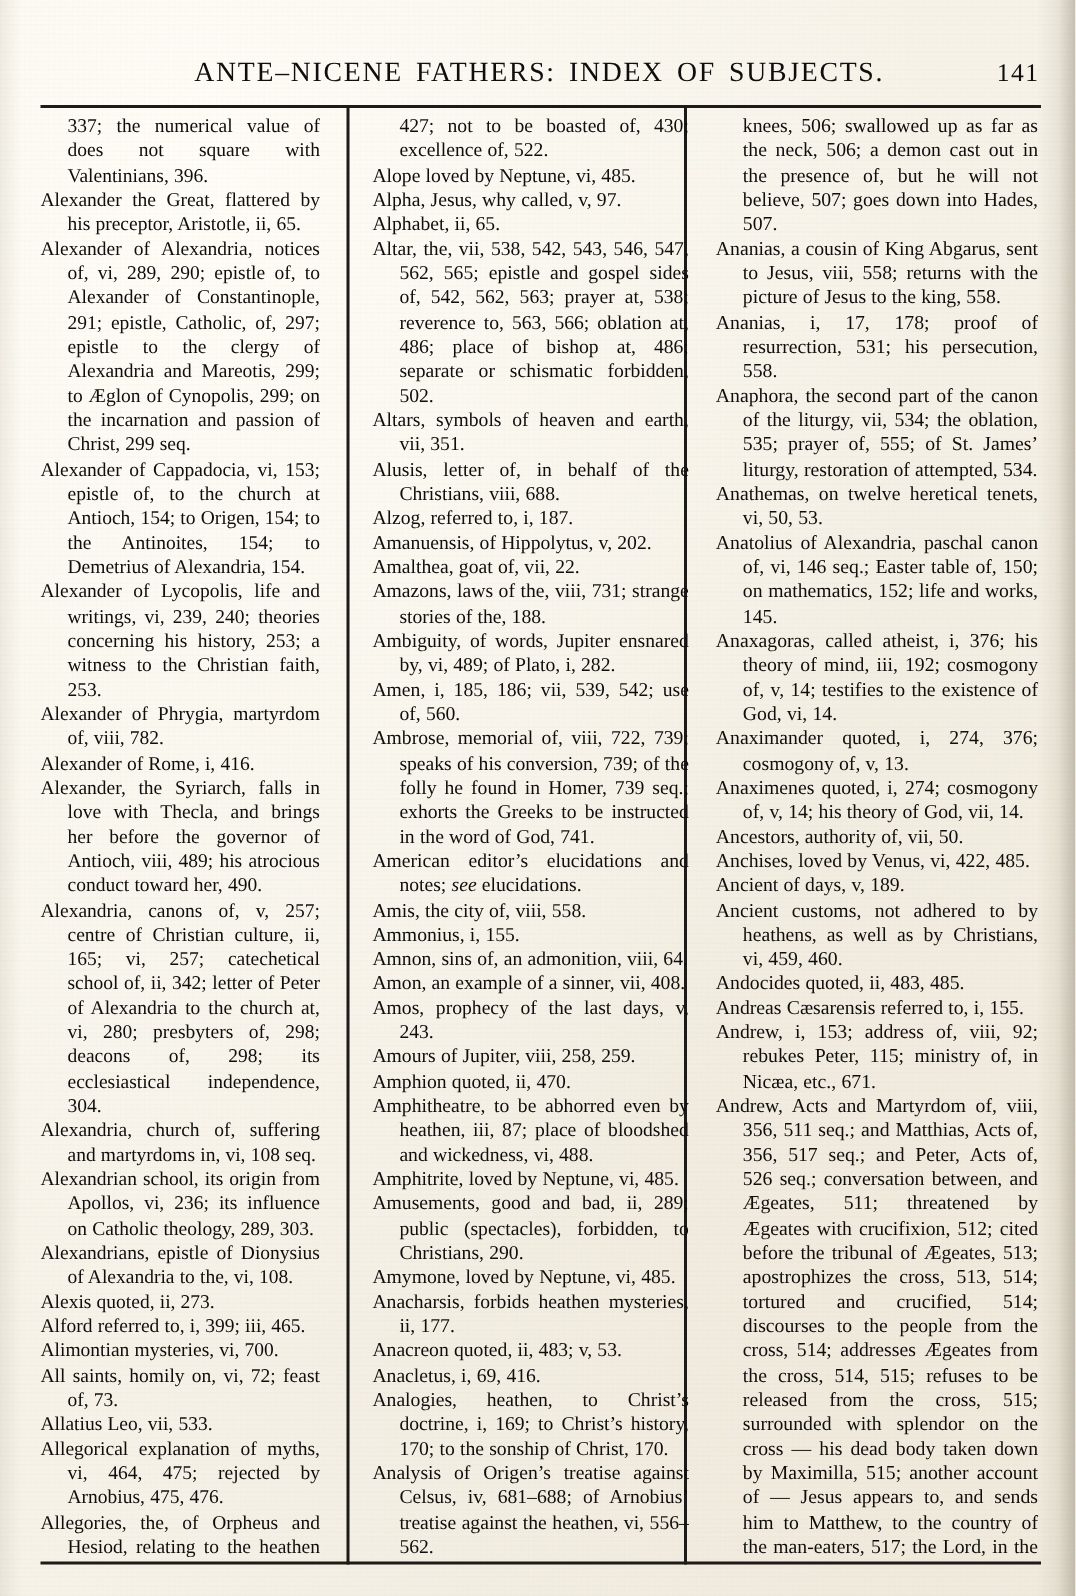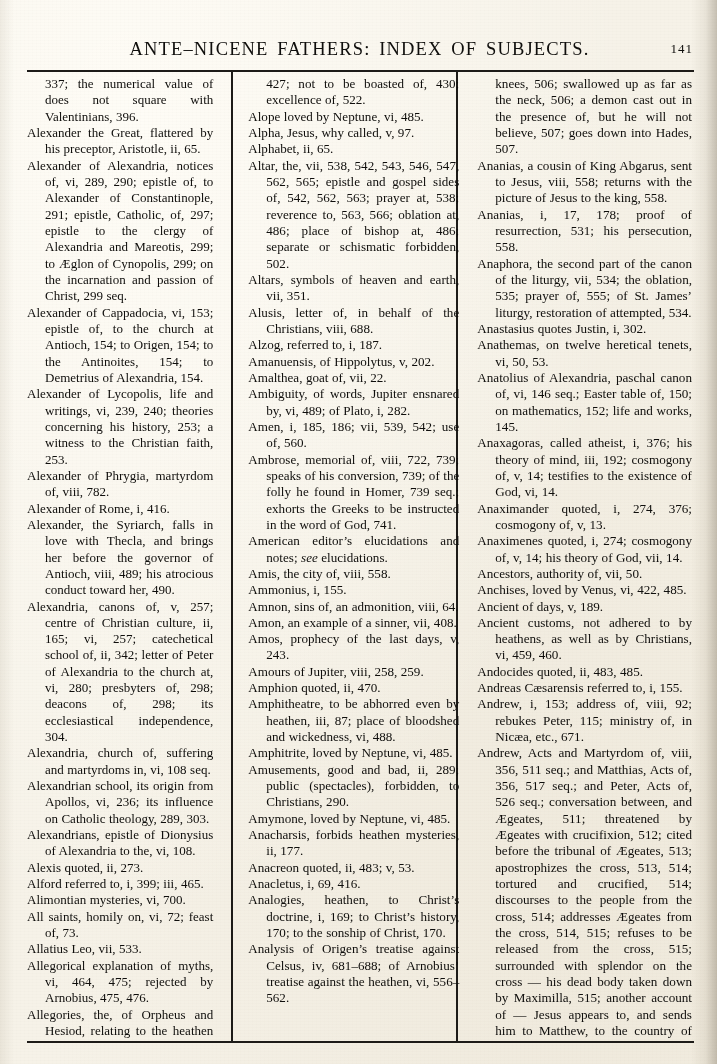--- a/index.html
+++ b/index.html
@@ -61,21 +61,21 @@
   .rh-title {
     flex: 1;
     text-align: center;
     font-size: 18.5px;
     letter-spacing: 1.15px;
     word-spacing: 3px;
     white-space: nowrap;
     padding-left: 34px;
   }
   .rh-folio {
-    font-size: 13px;
+    font-size: 17px;
     letter-spacing: 1px;
     white-space: nowrap;
     min-width: 38px;
     text-align: right;
   }
 
   
   .rule-top {
     position: absolute;
     left: 27px;
@@ -186,20 +186,21 @@
         <p class="entry cont">427; not to be boasted of, 430; excellence of, 522.</p>
         <p class="entry">Alope loved by Neptune, vi, 485.</p>
         <p class="entry">Alpha, Jesus, why called, v, 97.</p>
         <p class="entry">Alphabet, ii, 65.</p>
         <p class="entry">Altar, the, vii, 538, 542, 543, 546, 547, 562, 565; epistle and gospel sides of, 542, 562, 563; prayer at, 538; reverence to, 563, 566; oblation at, 486; place of bishop at, 486; separate or schismatic forbidden, 502.</p>
         <p class="entry">Altars, symbols of heaven and earth, vii, 351.</p>
         <p class="entry">Alusis, letter of, in behalf of the Christians, viii, 688.</p>
         <p class="entry">Alzog, referred to, i, 187.</p>
         <p class="entry">Amanuensis, of Hippolytus, v, 202.</p>
         <p class="entry">Amalthea, goat of, vii, 22.</p>
+        <p class="entry">Amazons, laws of the, viii, 731; strange stories of the, 188.</p>
         <p class="entry">Ambiguity, of words, Jupiter ensnared by, vi, 489; of Plato, i, 282.</p>
         <p class="entry">Amen, i, 185, 186; vii, 539, 542; use of, 560.</p>
         <p class="entry">Ambrose, memorial of, viii, 722, 739; speaks of his conversion, 739; of the folly he found in Homer, 739 seq.; exhorts the Greeks to be instructed in the word of God, 741.</p>
         <p class="entry">American editor’s elucidations and notes; <em>see</em> elucidations.</p>
         <p class="entry">Amis, the city of, viii, 558.</p>
         <p class="entry">Ammonius, i, 155.</p>
         <p class="entry">Amnon, sins of, an admonition, viii, 64.</p>
         <p class="entry">Amon, an example of a sinner, vii, 408.</p>
         <p class="entry">Amos, prophecy of the last days, v, 243.</p>
         <p class="entry">Amours of Jupiter, viii, 258, 259.</p>
@@ -212,21 +213,20 @@
         <p class="entry">Anacreon quoted, ii, 483; v, 53.</p>
         <p class="entry">Anacletus, i, 69, 416.</p>
         <p class="entry">Analogies, heathen, to Christ’s doctrine, i, 169; to Christ’s history, 170; to the sonship of Christ, 170.</p>
         <p class="entry">Analysis of Origen’s treatise against Celsus, iv, 681–688; of Arnobius’ treatise against the heathen, vi, 556–562.</p>
       </div>
     <div class="col col-3">
         <p class="entry cont">knees, 506; swallowed up as far as the neck, 506; a demon cast out in the presence of, but he will not believe, 507; goes down into Hades, 507.</p>
         <p class="entry">Ananias, a cousin of King Abgarus, sent to Jesus, viii, 558; returns with the picture of Jesus to the king, 558.</p>
         <p class="entry">Ananias, i, 17, 178; proof of resurrection, 531; his persecution, 558.</p>
         <p class="entry">Anaphora, the second part of the canon of the liturgy, vii, 534; the oblation, 535; prayer of, 555; of St. James’ liturgy, restoration of attempted, 534.</p>
-        <p class="entry">Anastasius quotes Justin, i, 302.</p>
         <p class="entry">Anathemas, on twelve heretical tenets, vi, 50, 53.</p>
         <p class="entry">Anatolius of Alexandria, paschal canon of, vi, 146 seq.; Easter table of, 150; on mathematics, 152; life and works, 145.</p>
         <p class="entry">Anaxagoras, called atheist, i, 376; his theory of mind, iii, 192; cosmogony of, v, 14; testifies to the existence of God, vi, 14.</p>
         <p class="entry">Anaximander quoted, i, 274, 376; cosmogony of, v, 13.</p>
         <p class="entry">Anaximenes quoted, i, 274; cosmogony of, v, 14; his theory of God, vii, 14.</p>
         <p class="entry">Ancestors, authority of, vii, 50.</p>
         <p class="entry">Anchises, loved by Venus, vi, 422, 485.</p>
         <p class="entry">Ancient of days, v, 189.</p>
         <p class="entry">Ancient customs, not adhered to by heathens, as well as by Christians, vi, 459, 460.</p>
         <p class="entry">Andocides quoted, ii, 483, 485.</p>

